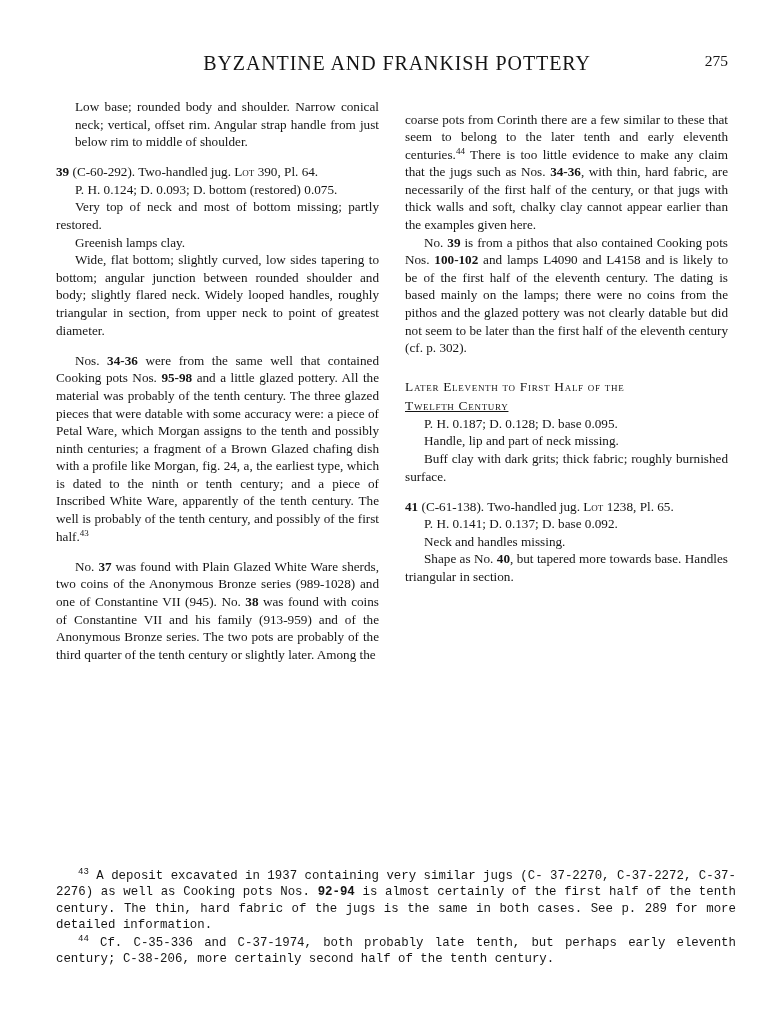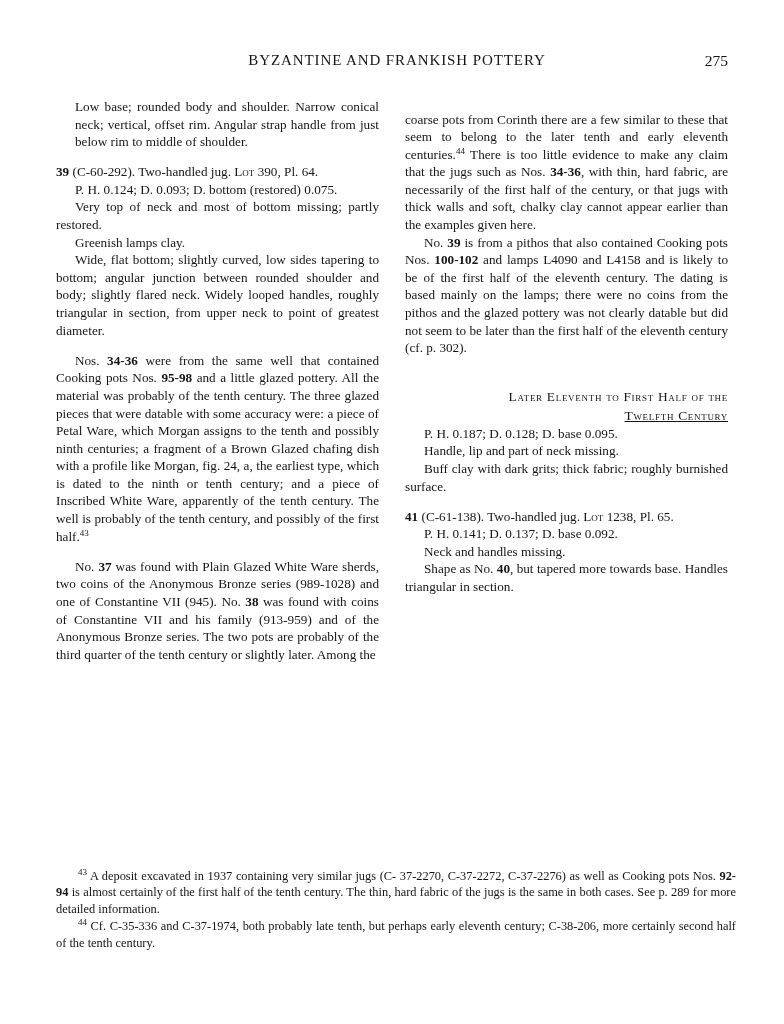--- a/index.html
+++ b/index.html
@@ -23,21 +23,21 @@
     box-sizing: border-box;
     padding: 52px 56px 20px 56px;
   }
   
   .runhead {
     position: relative;
     height: 34px;
   }
   .runhead-title {
     text-align: center;
-    font-size: 15px;
+    font-size: 20px;
     letter-spacing: 0.9px;
     font-variant: small-caps;
     text-transform: uppercase;
     padding-left: 10px;
   }
   .runhead-pageno {
     position: absolute;
     right: 0;
     top: 0;
     font-size: 15.5px;
@@ -75,41 +75,42 @@
   }
   sup {
     font-size: 9px;
     vertical-align: super;
     line-height: 0;
   }
   .section-head {
     font-variant: small-caps;
     font-size: 13.4px;
     letter-spacing: 0.7px;
-    text-align: right;
-    margin-top: 30px;
+    text-align: left;
+    margin-top: 20px;
     line-height: 19px;
   }
   .section-head .l2 {
     display: block;
     text-decoration: underline;
   }
   
   .footnotes {
     position: absolute;
     left: 56px;
     right: 48px;
     top: 868px;
     font-size: 12.4px;
     line-height: 16.4px;
     text-align: justify;
   }
   .footnotes p {
     margin: 0 0 1px 0;
     text-indent: 22px;
+    font-family: Liberation Mono, monospace;
   }
 </style>
 </head>
 <body>
 
 <div class="page">
 
   <div class="runhead">
     <div class="runhead-title">Byzantine and Frankish Pottery</div>
     <div class="runhead-pageno">275</div>

